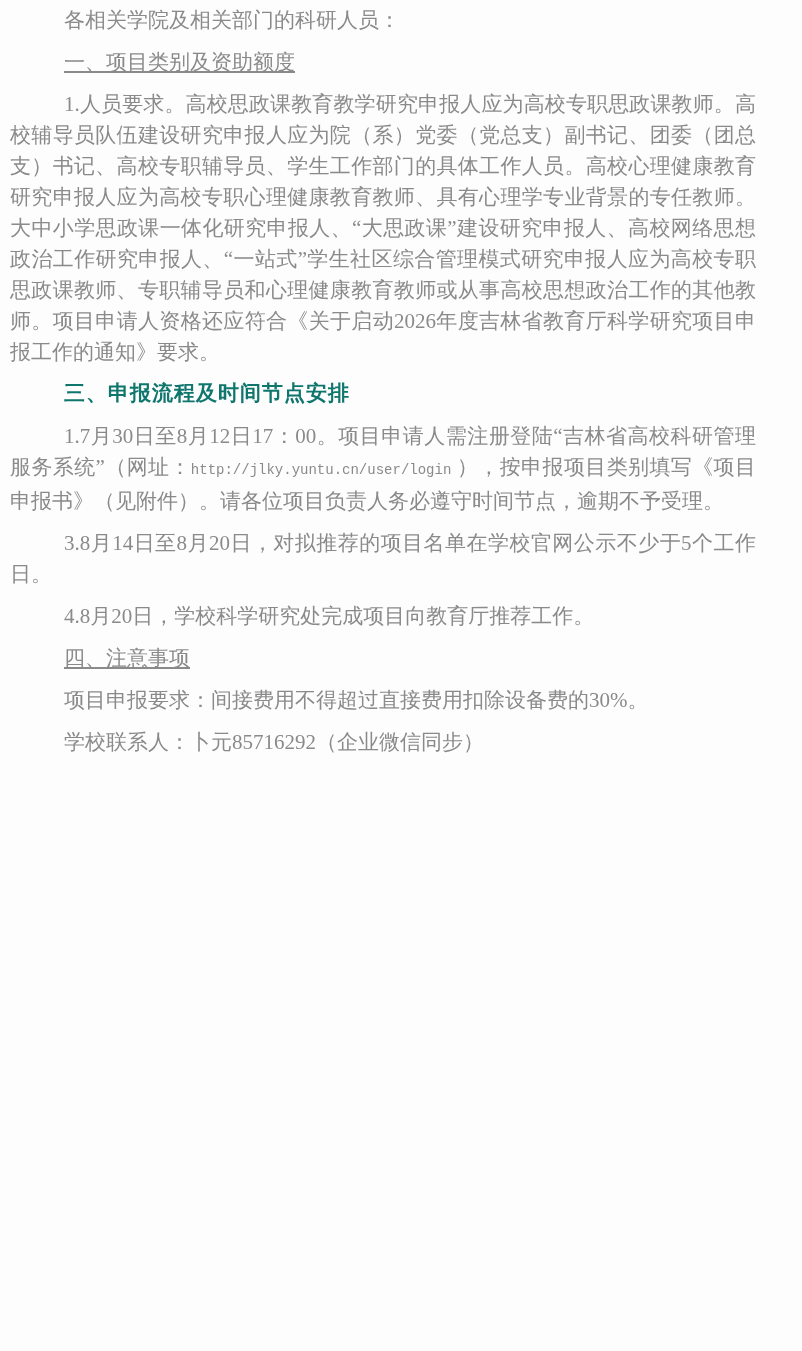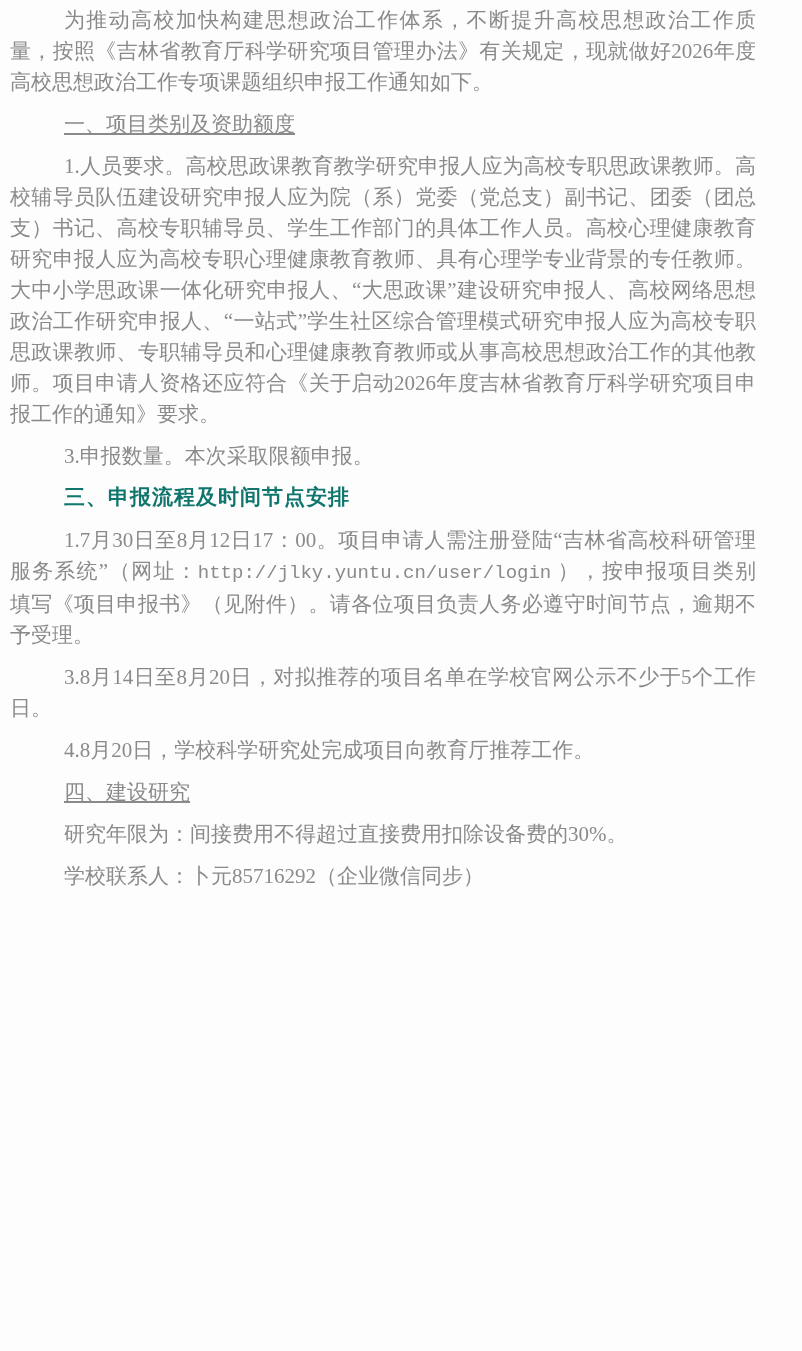--- a/index.html
+++ b/index.html
@@ -30,31 +30,30 @@
     text-decoration: underline;
   }
   .para.heading-bold {
     font-weight: bold;
     color: #0f766e;
     font-family: Liberation Mono, monospace;
     letter-spacing: 1px;
   }
   .url-text {
     font-family: "Liberation Mono", "DejaVu Sans Mono", monospace;
-    font-size: 19px;
+    font-size: 14px;
   }
 </style>
 </head>
 <body>
 
 <main class="page">
-    <p class="para body">为推动高校加快构建思想政治工作体系，不断提升高校思想政治工作质量，按照《吉林省教育厅科学研究项目管理办法》有关规定，现就做好2026年度高校思想政治工作专项课题组织申报工作通知如下。</p>
+    <p class="para body">各相关学院及相关部门的科研人员：</p>
     <p class="para heading">一、项目类别及资助额度</p>
     <p class="para body">1.人员要求。高校思政课教育教学研究申报人应为高校专职思政课教师。高校辅导员队伍建设研究申报人应为院（系）党委（党总支）副书记、团委（团总支）书记、高校专职辅导员、学生工作部门的具体工作人员。高校心理健康教育研究申报人应为高校专职心理健康教育教师、具有心理学专业背景的专任教师。大中小学思政课一体化研究申报人、“大思政课”建设研究申报人、高校网络思想政治工作研究申报人、“一站式”学生社区综合管理模式研究申报人应为高校专职思政课教师、专职辅导员和心理健康教育教师或从事高校思想政治工作的其他教师。项目申请人资格还应符合《关于启动2026年度吉林省教育厅科学研究项目申报工作的通知》要求。</p>
-    <p class="para body">3.申报数量。本次采取限额申报。</p>
     <p class="para heading-bold">三、申报流程及时间节点安排</p>
     <p class="para body"><span>1.7月30日至8月12日17：00。项目申请人需注册登陆“吉林省高校科研管理服务系统”（网址：</span><span class="url-text">http://jlky.yuntu.cn/user/login</span><span> ），按申报项目类别填写《项目申报书》（见附件）。请各位项目负责人务必遵守时间节点，逾期不予受理。</span></p>
     <p class="para body">3.8月14日至8月20日，对拟推荐的项目名单在学校官网公示不少于5个工作日。</p>
     <p class="para body">4.8月20日，学校科学研究处完成项目向教育厅推荐工作。</p>
-    <p class="para heading">四、建设研究</p>
-    <p class="para body">研究年限为：间接费用不得超过直接费用扣除设备费的30%。</p>
+    <p class="para heading">四、注意事项</p>
+    <p class="para body">项目申报要求：间接费用不得超过直接费用扣除设备费的30%。</p>
     <p class="para body">学校联系人：卜元85716292（企业微信同步）</p>
   </main>
 
 </body></html>

